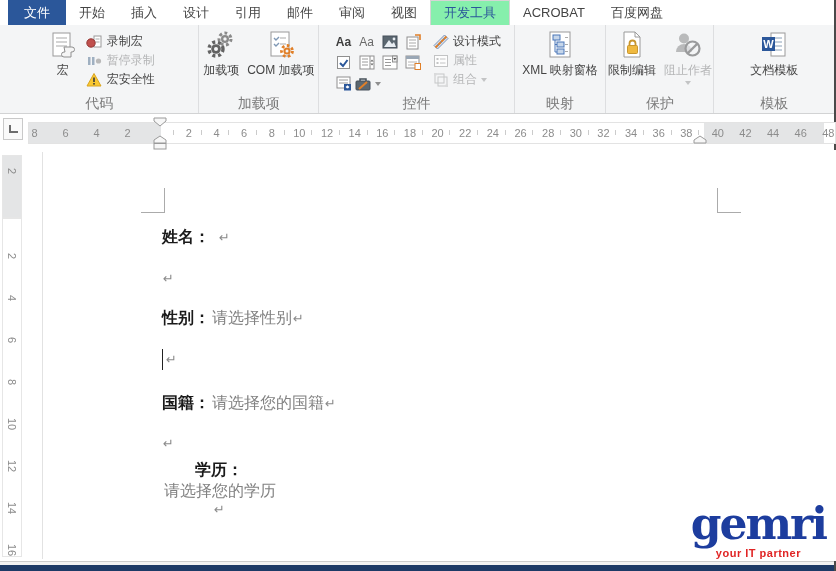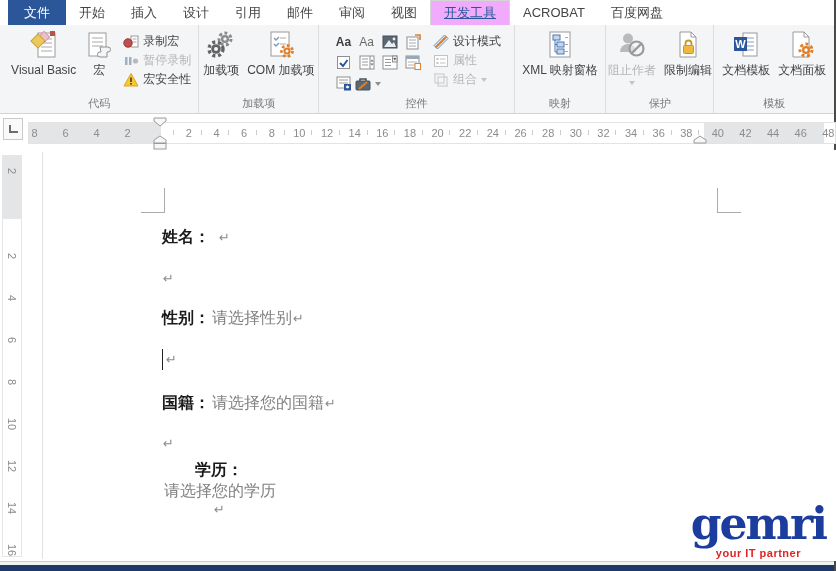--- a/index.html
+++ b/index.html
@@ -4,28 +4,28 @@
 <style>
   * { margin:0; padding:0; box-sizing:border-box; }
   html,body { width:836px; height:571px; overflow:hidden; }
   body { font-family:"Liberation Sans","DejaVu Sans",sans-serif; background:#fff; }
   .app { position:relative; width:836px; height:571px; background:#fff; border-right:2px solid #4a4a4a; }
 
   
   .tabbar { position:absolute; top:0; left:0; right:0; height:25px; background:#fff; display:flex; align-items:stretch; padding-left:8px; font-size:13px; }
   .tab { display:flex; align-items:center; padding:0 13px; color:#444; cursor:default; white-space:nowrap; }
   .tab.file { background:#2b579a; color:#fff; padding:0 16px; }
-  .tab.active { color:#2b579a; background:#f0abfc; border:1px solid #d5d5d5; border-bottom:none;text-decoration:underline; }
+  .tab.active { color:#2b579a; background:#86efac; border:1px solid #d5d5d5; border-bottom:none; }
 
   
   .ribbon { position:absolute; top:25px; left:0; right:0; height:89px; background:#f4f5f6; border-bottom:1px solid #d2d3d4; display:flex; }
   .rgroup { position:relative; border-right:1px solid #dddee0; display:flex; flex-direction:column; }
   .g-code{width:200px}.g-addins{width:120px}.g-controls{width:196px}.g-mapping{width:92px}.g-protect{width:108px}.g-templates{width:120px;border-right:none}
   .rgroup-body { flex:1; display:flex; justify-content:center; align-items:flex-start; padding-top:2px; }
-  .rgroup-label { height:18px; line-height:16px; text-align:center; font-size:11px; color:#7a7a7a; }
+  .rgroup-label { height:18px; line-height:16px; text-align:center; font-size:14px; color:#7a7a7a; }
   .bigbtn { display:flex; flex-direction:column; align-items:center; padding:1px 4px 0; font-size:12px; color:#444; text-align:center; }
   .bigbtn .bicon { height:34px; display:flex; align-items:center; justify-content:center; }
   .bigbtn .blabel { margin-top:2px; line-height:13px; white-space:nowrap; }
   .bigbtn.disabled { color:#b4b5b6; }
   .smallcol { display:flex; flex-direction:column; padding-top:5px; margin-left:4px; }
   .smallbtn { display:flex; align-items:center; gap:4px; font-size:12px; color:#444; height:19px; white-space:nowrap; }
   .smallbtn.disabled { color:#b4b5b6; }
   .sicon { width:17px; height:16px; display:inline-flex; align-items:center; justify-content:center; flex:none; }
   .ctrlgrid { display:grid; grid-template-columns:repeat(4,23px); grid-auto-rows:21px; padding-top:4px; }
   .ctrl { display:flex; align-items:center; justify-content:center; }
@@ -98,35 +98,20 @@
     <div class="tab">百度网盘</div>
   </div>
 
   <div class="ribbon">
 
     <div class="rgroup g-code">
       <div class="rgroup-body">
         <div class="bigbtn">
           <span class="bicon">
             <svg width="30" height="30" viewBox="0 0 30 30">
-              <rect x="9" y="3" width="17" height="24" fill="#fff" stroke="#9a9a9a"></rect>
-              <rect x="21" y="1" width="5" height="5" fill="#b85450"></rect>
-              <line x1="12" y1="9" x2="23" y2="9" stroke="#a9a9a9"></line>
-                <line x1="12" y1="13" x2="23" y2="13" stroke="#a9a9a9"></line>
-              <line x1="12" y1="17" x2="23" y2="17" stroke="#a9a9a9"></line>
-                <line x1="12" y1="21" x2="23" y2="21" stroke="#a9a9a9"></line>
-              <rect x="11" y="3" width="8" height="8" transform="rotate(45 15 7)" fill="#eebfca" stroke="#cf9aaa"></rect>
-              <rect x="4" y="6" width="10" height="10" transform="rotate(45 9 11)" fill="#ecc95d" stroke="#c7a23a"></rect>
-            </svg>
-          </span>
-          <span class="blabel">Visual Basic</span>
-        </div>
-        <div class="bigbtn">
-          <span class="bicon">
-            <svg width="30" height="30" viewBox="0 0 30 30">
               <rect x="5" y="3" width="17" height="23" fill="#fff" stroke="#9a9a9a"></rect>
               <line x1="8" y1="8" x2="19" y2="8" stroke="#a9a9a9"></line>
                 <line x1="8" y1="12" x2="19" y2="12" stroke="#a9a9a9"></line>
               <line x1="8" y1="16" x2="19" y2="16" stroke="#a9a9a9"></line>
               <path d="M16 17 h8 a2.5 2.5 0 0 1 0 5 h-1 v5 h-7 a2.5 2.5 0 0 1 0 -5 h1 z" fill="#f5f5f5" stroke="#8f8f8f"></path>
             </svg>
           </span>
           <span class="blabel">宏</span>
         </div>
         <div class="smallcol">
@@ -337,74 +322,62 @@
             </svg>
           </span>
           <span class="blabel">XML 映射窗格</span>
         </div>
       </div>
       <div class="rgroup-label">映射</div>
     </div>
 
     <div class="rgroup g-protect">
       <div class="rgroup-body">
+        <div class="bigbtn">
+          <span class="bicon">
+            <svg width="30" height="30" viewBox="0 0 30 30">
+              <polygon points="7,2 18,2 23,7 23,27 7,27" fill="#fff" stroke="#9a9a9a"></polygon>
+              <polyline points="18,2 18,7 23,7" fill="none" stroke="#9a9a9a"></polyline>
+              <path d="M12.5 16 v-2.5 a3 3 0 0 1 6 0 V16" fill="none" stroke="#c8962e" stroke-width="1.8"></path>
+              <rect x="10.5" y="15.5" width="10" height="8" rx="1" fill="#efb93f" stroke="#c8962e"></rect>
+            </svg>
+          </span>
+          <span class="blabel">限制编辑</span>
+        </div>
         <div class="bigbtn disabled">
           <span class="bicon">
             <svg width="30" height="30" viewBox="0 0 30 30">
               <circle cx="11" cy="8.5" r="5" fill="#b9babb"></circle>
               <path d="M3 22 a8 8 0 0 1 16 0 z" fill="#b9babb"></path>
               <circle cx="19.5" cy="18.5" r="7" fill="#f4f5f6" fill-opacity="0.6" stroke="#9a9b9c" stroke-width="2.2"></circle>
               <line x1="14.6" y1="23.4" x2="24.4" y2="13.6" stroke="#9a9b9c" stroke-width="2.2"></line>
             </svg>
           </span>
           <span class="blabel">阻止作者</span>
           <span class="dd-arrow dim" style="margin-top:4px;"></span>
-        </div>
-        <div class="bigbtn">
-          <span class="bicon">
-            <svg width="30" height="30" viewBox="0 0 30 30">
-              <polygon points="7,2 18,2 23,7 23,27 7,27" fill="#fff" stroke="#9a9a9a"></polygon>
-              <polyline points="18,2 18,7 23,7" fill="none" stroke="#9a9a9a"></polyline>
-              <path d="M12.5 16 v-2.5 a3 3 0 0 1 6 0 V16" fill="none" stroke="#c8962e" stroke-width="1.8"></path>
-              <rect x="10.5" y="15.5" width="10" height="8" rx="1" fill="#efb93f" stroke="#c8962e"></rect>
-            </svg>
-          </span>
-          <span class="blabel">限制编辑</span>
         </div>
       </div>
       <div class="rgroup-label">保护</div>
     </div>
 
     <div class="rgroup g-templates">
       <div class="rgroup-body">
         <div class="bigbtn">
           <span class="bicon">
             <svg width="30" height="30" viewBox="0 0 30 30">
               <rect x="12" y="3" width="14" height="23" fill="#fff" stroke="#9a9a9a"></rect>
               <line x1="15" y1="8" x2="23" y2="8" stroke="#8aa0b8"></line>
                 <line x1="15" y1="12" x2="23" y2="12" stroke="#8aa0b8"></line>
               <line x1="15" y1="16" x2="23" y2="16" stroke="#8aa0b8"></line>
                 <line x1="15" y1="20" x2="23" y2="20" stroke="#8aa0b8"></line>
               <rect x="3" y="7" width="13" height="14" fill="#2b579a"></rect>
               <text x="9.5" y="18" font-size="11" font-weight="bold" fill="#fff" text-anchor="middle" font-family="Liberation Sans,sans-serif">W</text>
             </svg>
           </span>
           <span class="blabel">文档模板</span>
-        </div>
-        <div class="bigbtn">
-          <span class="bicon">
-            <svg width="30" height="30" viewBox="0 0 30 30">
-              <polygon points="6,2 17,2 22,7 22,27 6,27" fill="#fff" stroke="#9a9a9a"></polygon>
-              <polyline points="17,2 17,7 22,7" fill="none" stroke="#9a9a9a"></polyline>
-              <circle cx="19" cy="20" r="6" fill="none" stroke="#e07f28" stroke-width="3" stroke-dasharray="2.8 2.6"></circle>
-              <circle cx="19" cy="20" r="4" fill="#e07f28"></circle>
-                <circle cx="19" cy="20" r="1.7" fill="#fff"></circle>
-            </svg>
-          </span>
-          <span class="blabel">文档面板</span>
         </div>
       </div>
       <div class="rgroup-label">模板</div>
     </div>
   </div>
 
   <div class="ruler-row">
     <div class="tab-selector">
         <span class="lmark"></span>
       </div>

